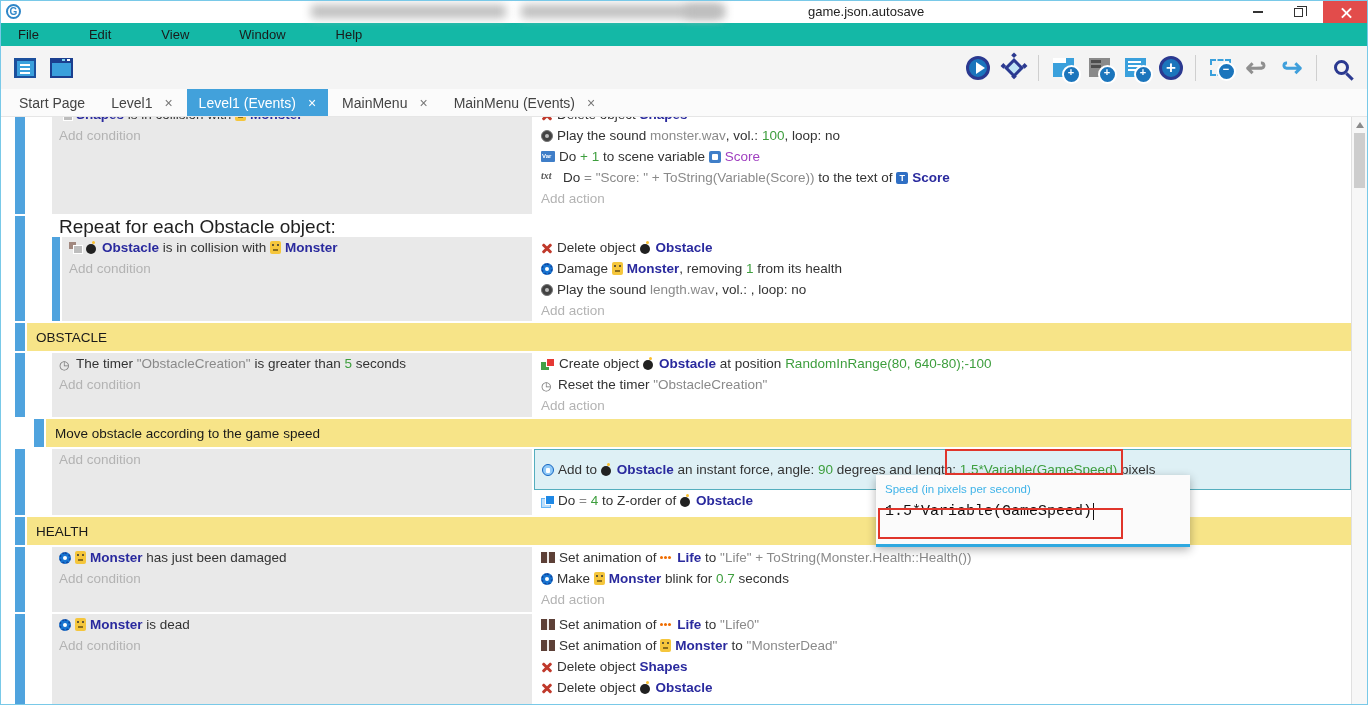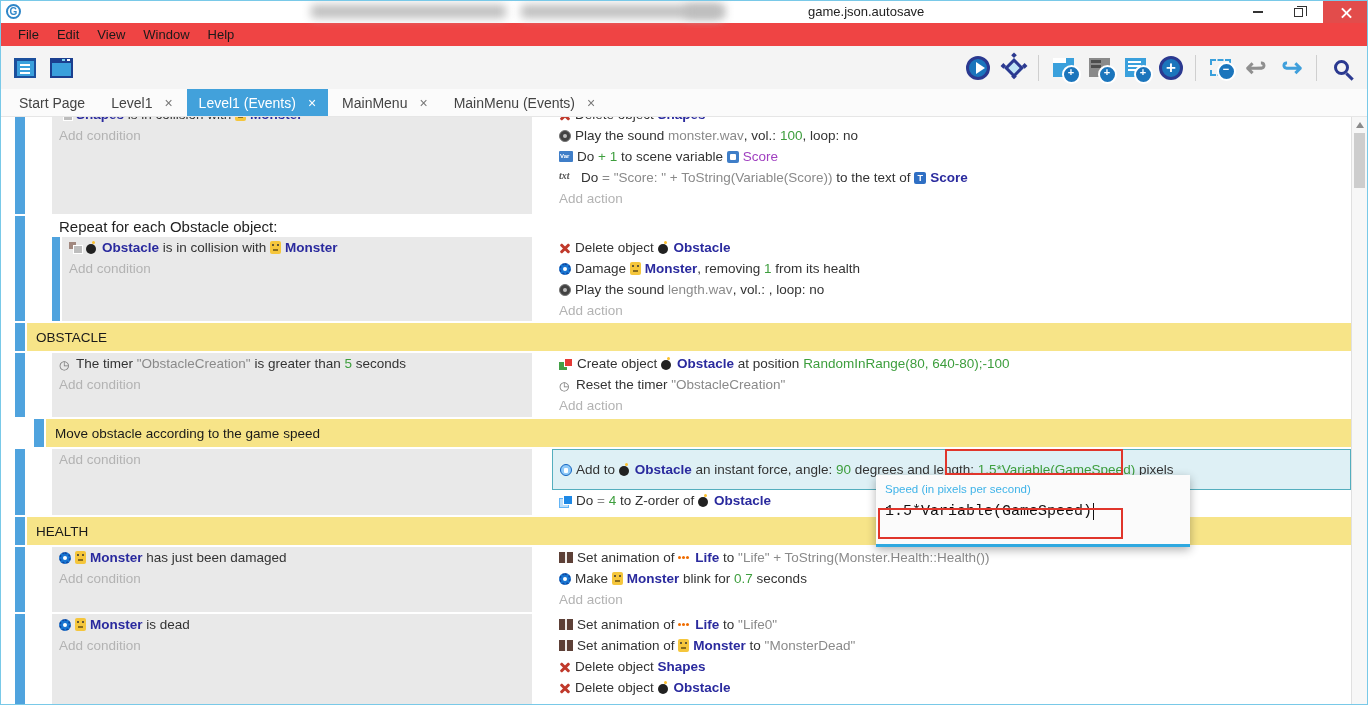--- a/index.html
+++ b/index.html
@@ -24,21 +24,21 @@
   .winbtn.res { left:1280px; width:34px; }
   .winbtn.cls { left:1322px; width:46px; background:#e24c4b; }
   .wb-min { width:10px; height:2px; background:#333; }
   .wb-res { width:9px; height:9px; border:1px solid #333; position:relative; background:#fff; }
   .wb-res::before { content:""; position:absolute; left:2px; top:-3px; width:9px; height:9px; border:1px solid #333; border-bottom:none; border-left:none; }
   .wb-cls { position:relative; width:11px; height:11px; }
   .wb-cls::before,.wb-cls::after { content:""; position:absolute; left:-1px; top:5px; width:13px; height:2px; background:#fff; }
   .wb-cls::before { transform:rotate(45deg);} .wb-cls::after { transform:rotate(-45deg);}
 
   
-  .menubar { height:23px; background:#ef4444; display:flex; align-items:center; padding-left:8px; }
+  .menubar { height:23px; background:#14b8a6; display:flex; align-items:center; padding-left:8px;gap:32px; }
   .menu-item { padding:0 9px; font-size:13px; color:#1a1a1a; height:23px; line-height:23px; }
 
   
   .toolbar { position:relative; height:43px; background:#f4f4f4; }
   .tb-group { position:absolute; top:0; height:43px; display:flex; align-items:center; }
   .tb-group.left { left:6px; }
   .tb-group.right { right:8px; }
   .tbtn { width:36px; height:38px; display:flex; align-items:center; justify-content:center; }
   .tb-divider { width:1px; height:26px; background:#cfcfcf; margin:0 6px; }
   .tbg { position:relative; display:block; }
@@ -78,24 +78,24 @@
   .tab.active { background:#42a1db; color:#fff; }
   .tab.active .tab-close { color:#fff; }
 
   
   .viewport { position:absolute; left:0; top:116px; right:0; bottom:0; background:#fff; overflow:hidden; }
   .events { position:absolute; left:14px; top:0; right:16px; }
   .event, .comment { display:flex; margin-bottom:2px; overflow:hidden; }
   .evt-bar { width:10px; background:#4fa3de; flex:none; margin-right:2px; }
   .inner-bar { width:8px; background:#4fa3de; flex:none; margin-right:2px; }
   .evt-main { flex:1; display:flex; flex-direction:column; min-width:0;padding-left:25px; }
-  .evt-header { height:21px; display:flex; align-items:center; padding-left:7px; font-size:15px; color:#1f1f1f; background:#fff; white-space:pre; }
+  .evt-header { height:21px; display:flex; align-items:center; padding-left:7px; font-size:19px; color:#1f1f1f; background:#fff; white-space:pre; }
   .evt-cols { flex:1; display:flex; min-height:0; }
   .conds { width:480px; flex:none; background:#e9e9e9; overflow:hidden; }
-  .acts { flex:1; background:#fff; overflow:hidden; margin-left:20px; }
+  .acts { flex:1; background:#fff; overflow:hidden; margin-left:2px; }
   .cond-row, .act-row { height:21px; display:flex; align-items:center; padding:0 7px; font-size:13.5px; color:#333; white-space:pre; overflow:hidden; }
   .cond-row.ph, .act-row.ph { color:#b3b3b3; }
   .act-row.sel { height:41px; border:1px solid #54aebe; background:#def0f5; }
   .comment-body { flex:1; background:#f7e488; display:flex; align-items:center; padding-left:9px; font-size:13.5px; color:#1a1a1a; }
 
   .seg-o { color:#2a2a9e; font-weight:bold; }
   .seg-p { color:#3d9e3d; }
   .seg-g { color:#8a8a8a; }
   .seg-v { color:#a040c0; }
   .seg-plain { color:#333; }

